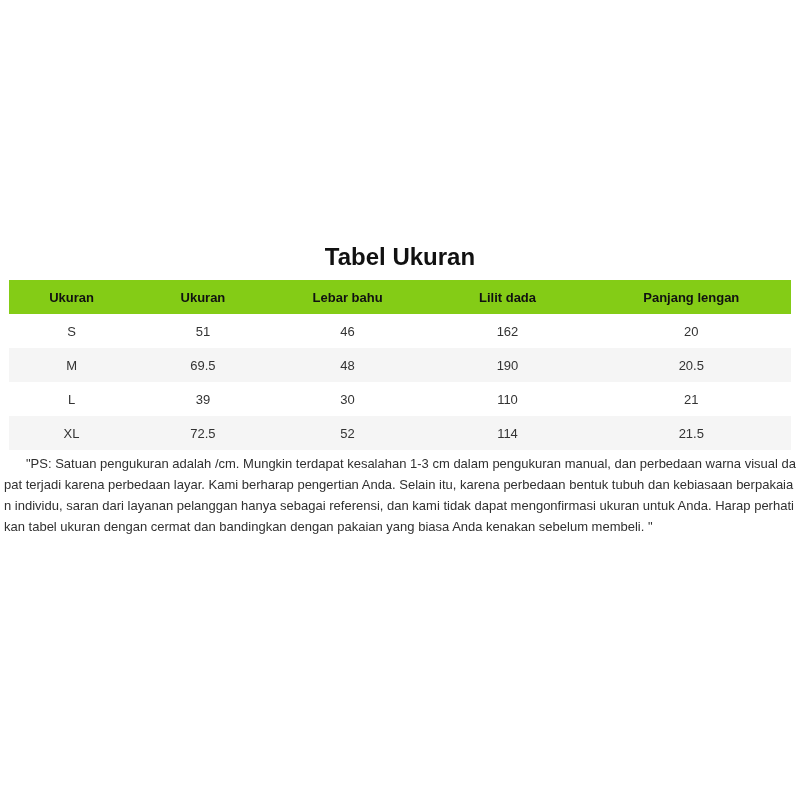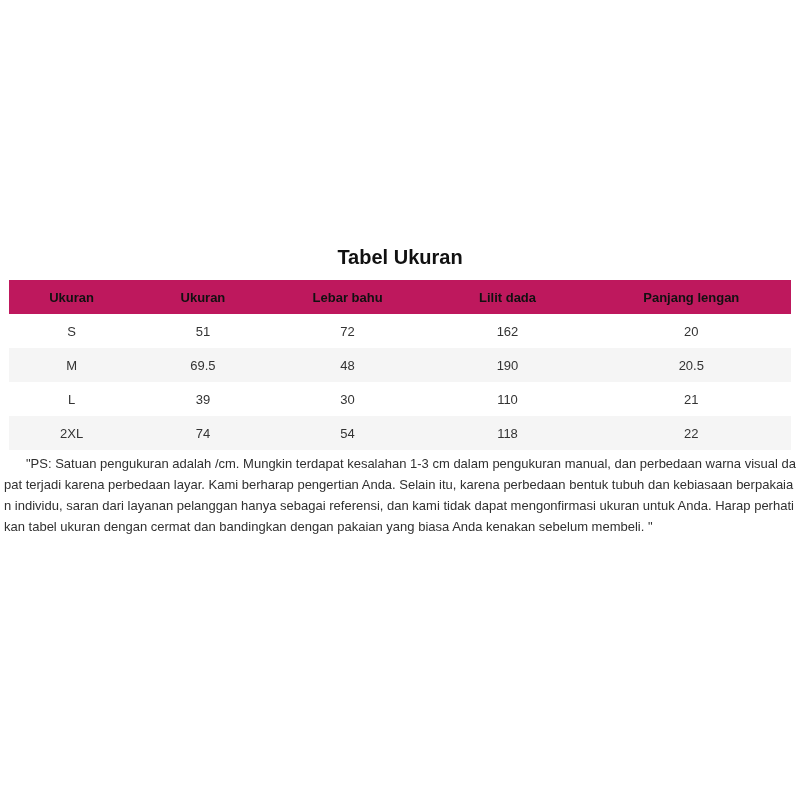--- a/index.html
+++ b/index.html
@@ -16,21 +16,21 @@
     overflow: hidden;
   }
   .page {
     width: 800px;
     height: 800px;
   }
   .page-title {
     margin: 0;
     padding-top: 245px;
     padding-bottom: 11px;
-    font-size: 20px;
+    font-size: 24px;
     line-height: 24px;
     font-weight: 700;
     text-align: center;
     color: #111111;
   }
   table.size-table {
     width: 782px;
     margin: 0 auto;
     border-collapse: collapse;
     border-spacing: 0;
@@ -39,21 +39,21 @@
   table.size-table th,
   table.size-table td {
     height: 34px;
     padding: 0 4px;
     text-align: center;
     vertical-align: middle;
     font-size: 13px;
     border: none;
   }
   table.size-table thead th {
-    background: #be185d;
+    background: #84cc16;
     font-weight: 700;
     color: #111111;
   }
   table.size-table tbody td {
     color: #333333;
     font-weight: 400;
     background: #ffffff;
   }
   table.size-table tbody tr:nth-child(even) td {
     background: #f5f5f5;
@@ -91,43 +91,43 @@
         <th>Ukuran</th>
         <th>Lebar bahu</th>
         <th>Lilit dada</th>
         <th>Panjang lengan</th>
       </tr>
     </thead>
     <tbody>
       <tr>
         <td>S</td>
         <td>51</td>
-        <td>72</td>
+        <td>46</td>
         <td>162</td>
         <td>20</td>
       </tr>
       <tr>
         <td>M</td>
         <td>69.5</td>
         <td>48</td>
         <td>190</td>
         <td>20.5</td>
       </tr>
       <tr>
         <td>L</td>
         <td>39</td>
         <td>30</td>
         <td>110</td>
         <td>21</td>
       </tr>
       <tr>
-        <td>2XL</td>
-        <td>74</td>
-        <td>54</td>
-        <td>118</td>
-        <td>22</td>
+        <td>XL</td>
+        <td>72.5</td>
+        <td>52</td>
+        <td>114</td>
+        <td>21.5</td>
       </tr>
     </tbody>
   </table>
 
   <p class="size-note">"PS: Satuan pengukuran adalah /cm. Mungkin terdapat kesalahan 1-3 cm dalam pengukuran manual, dan perbedaan warna visual dapat terjadi karena perbedaan layar. Kami berharap pengertian Anda. Selain itu, karena perbedaan bentuk tubuh dan kebiasaan berpakaian individu, saran dari layanan pelanggan hanya sebagai referensi, dan kami tidak dapat mengonfirmasi ukuran untuk Anda. Harap perhatikan tabel ukuran dengan cermat dan bandingkan dengan pakaian yang biasa Anda kenakan sebelum membeli. "</p>
 
 </div>
 
 </body></html>

